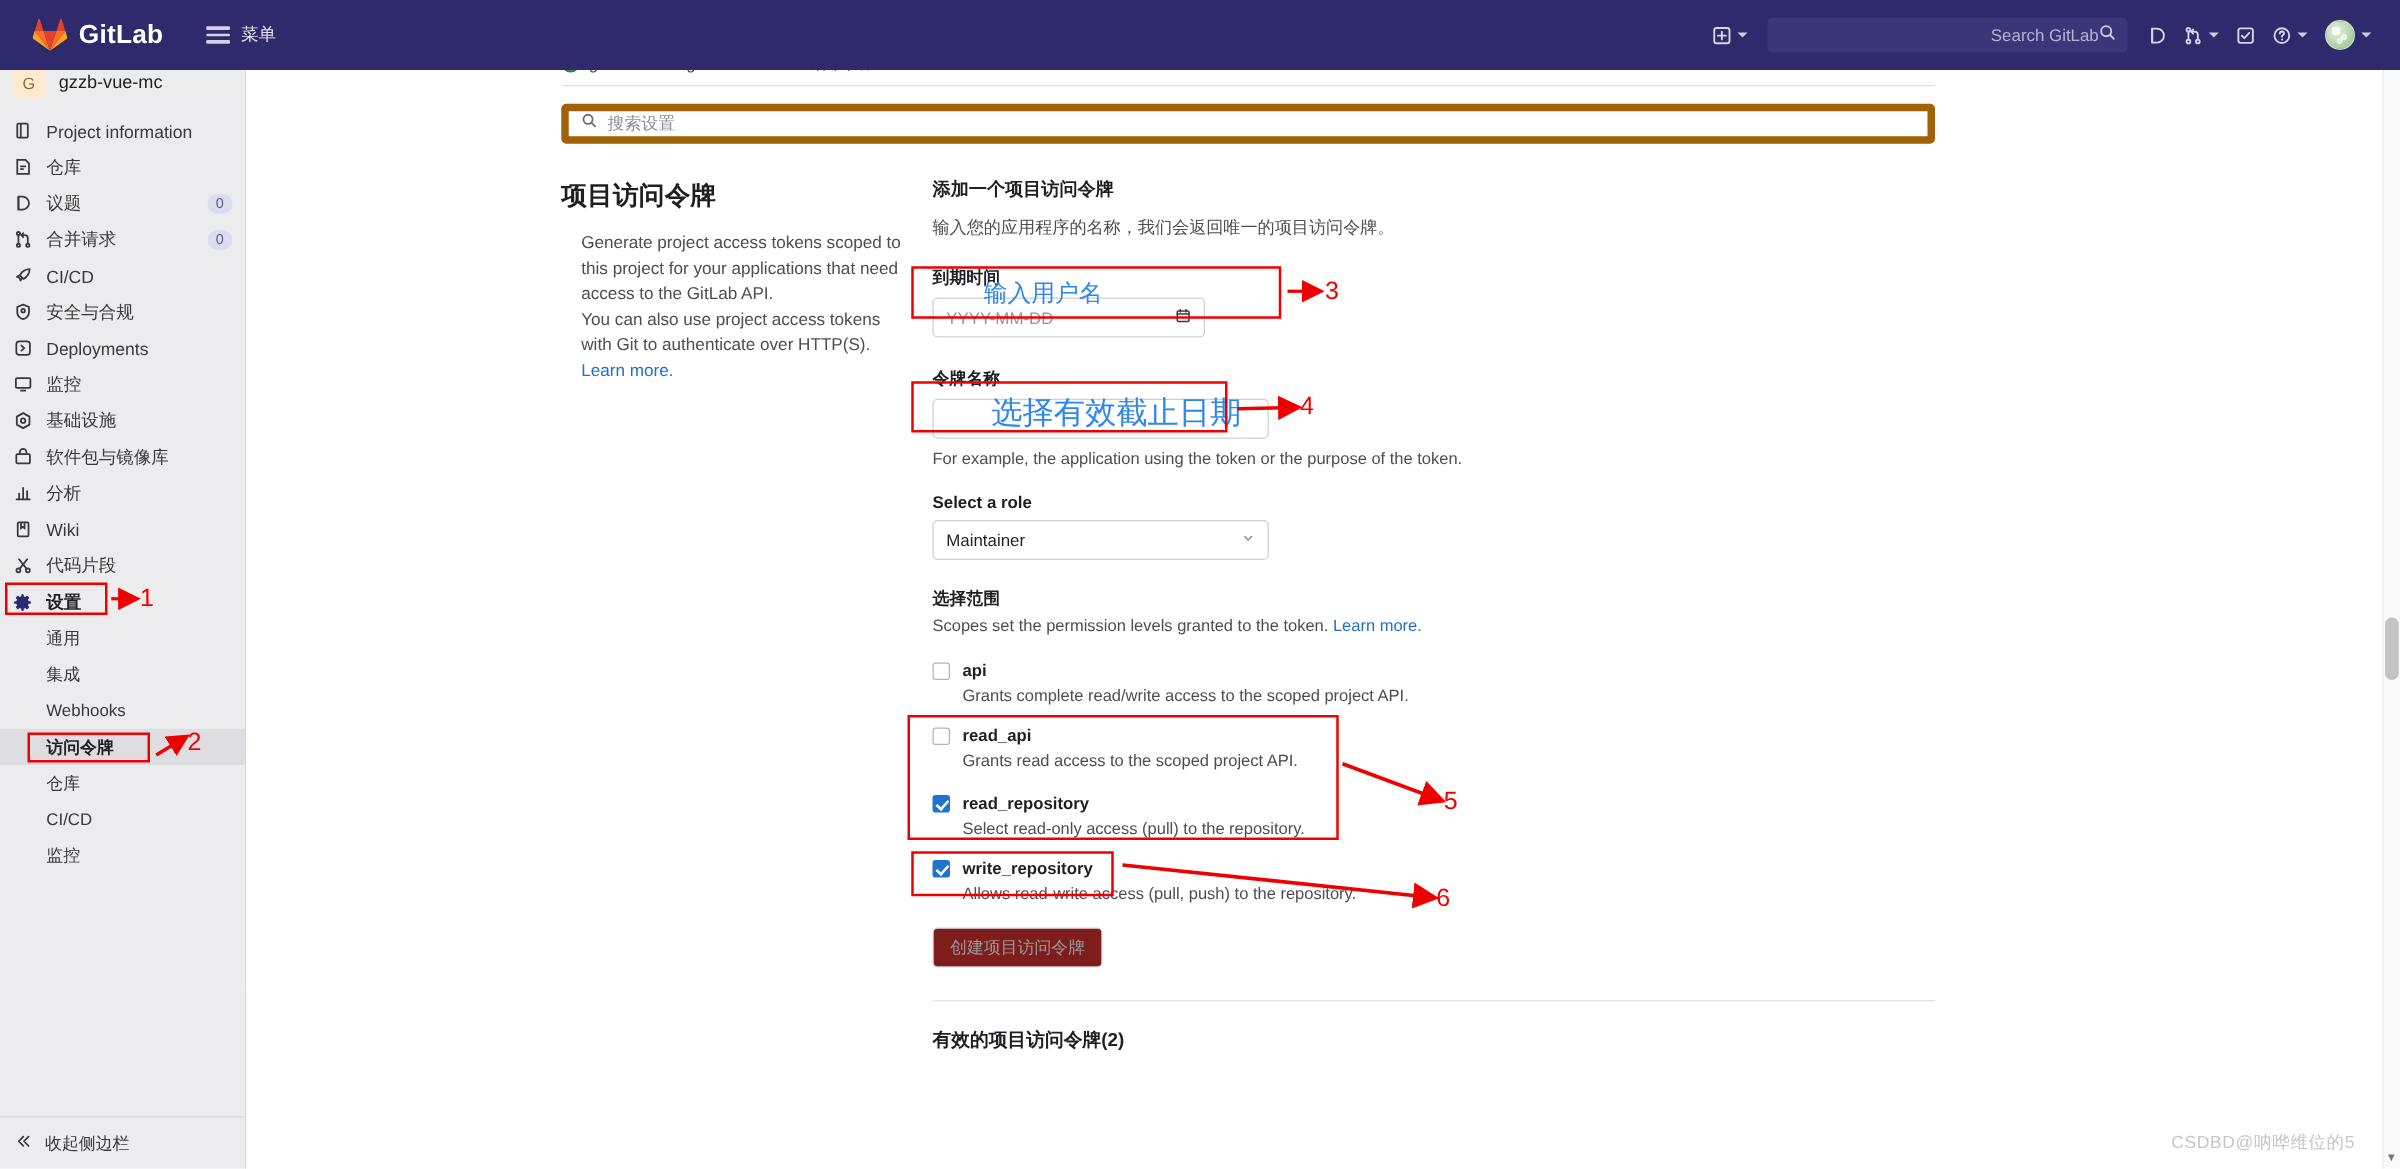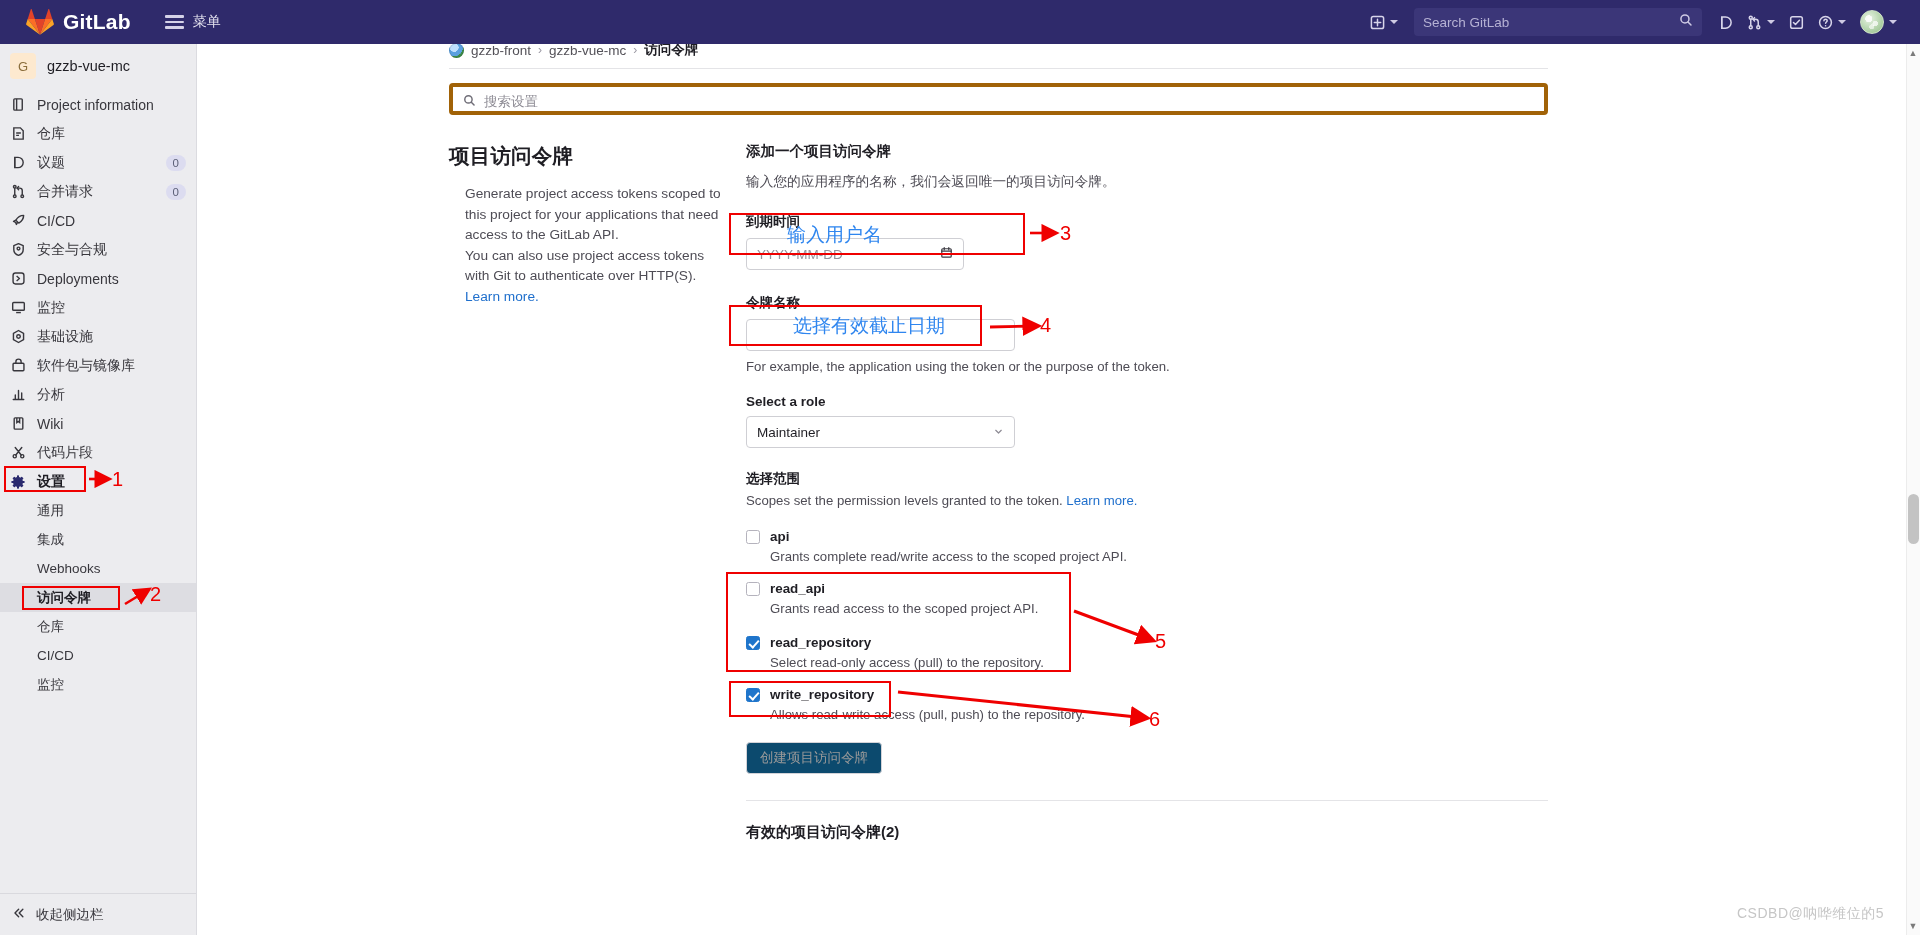--- a/index.html
+++ b/index.html
@@ -6,23 +6,23 @@
   html, body {
     width: 1920px; height: 935px;
     font-family: "Liberation Sans", "DejaVu Sans", sans-serif;
     background: #fff; overflow: hidden;
     -webkit-font-smoothing: antialiased;
   }
   .page { position: relative; width: 1920px; height: 935px; }
 
   
   .topnav {
-    position: absolute; left: 0; top: 0; width: 1920px; height: 44px;
+    position: absolute; left: 0; top: 0; width: 1920px; height: 56px;
     background: #2f2a6b; display: flex; align-items: center;
-    padding: 0 12px; z-index: 40;
+    padding: 0 12px; z-index: 40; text-align: right;
   }
   .gl-logo { width: 28px; height: 28px; margin-left: 14px; display:block; }
   .gl-brand {
     color: #fff; font-size: 21px; font-weight: 600; margin-left: 9px;
     letter-spacing: .2px;
   }
   .hamburger-wrap { display: flex; align-items: center; margin-left: 34px; cursor: pointer; }
   .hamburger { width: 19px; display: flex; flex-direction: column; gap: 3px; }
   .hamburger i { display: block; height: 2.5px; background: #d5d2e8; border-radius: 1px; }
   .menu-label { color: #e6e4f1; font-size: 14px; margin-left: 9px; }
@@ -97,22 +97,22 @@
     box-shadow: inset 0 0 0 1px rgba(0,0,0,.12);
   }
   .crumbs a { color: #535158; text-decoration: none; cursor: pointer; }
   .crumbs .sep { color: #9a98a3; font-size: 12px; }
   .crumbs .cur { color: #1f1e24; font-weight: 700; }
 
   .content { padding-left: 252px; padding-right: 372px; }
   .hr-line { height: 1px; background: #e4e4e7; margin-bottom: 14px; }
 
   .setting-search {
-    height: 32px; border: 4px solid #a16207; border-radius: 4px;
-    display: flex; align-items: flex-end; gap: 8px; padding: 0 10px; cursor: text;
+    height: 32px; border: 6px solid #a16207; border-radius: 4px;
+    display: flex; align-items: center; gap: 8px; padding: 0 10px; cursor: text;
   }
   .setting-search .ph { color: #8d8b94; font-size: 13.5px; }
 
   .cols { display: flex; margin-top: 27px; }
   .col-left { width: 297px; flex: 0 0 297px; padding-right: 24px; }
   .col-right { flex: 1; }
 
   .sec-title { font-size: 20.5px; font-weight: 700; color: #1f1e24; margin-bottom: 14px; letter-spacing: .2px; }
   .sec-desc { font-size: 13.7px; line-height: 20.5px; color: #4e4c55; }
   .sec-desc p { margin-bottom: 0; margin-left: 16px; }
@@ -146,21 +146,21 @@
   .cb.on::after {
     content: ""; position: absolute; left: 4px; top: 1px; width: 4px; height: 8px;
     border: solid #fff; border-width: 0 2px 2px 0; transform: rotate(42deg);
   }
   .scope-name { font-size: 13.4px; font-weight: 700; color: #1f1e24; line-height: 17px; }
   .scope-desc { font-size: 13.2px; color: #4e4c55; margin-top: 3px; margin-left: 24px; line-height: 18px; }
 
   .btn-create {
     display: inline-flex; align-items: center; justify-content: center;
     height: 32px; padding: 0 13px; border: 1px solid #d3d3d8; border-radius: 4px;
-    background: #0c4a6e; color: #999;  font-size: 13.5px; cursor: not-allowed; font-family: Liberation Serif, serif;
+    background: #7f1d1d; color: #999;  font-size: 13.5px; cursor: not-allowed; font-family: Liberation Serif, serif;
   }
   .footer-title { font-size: 15px; font-weight: 700; color: #1f1e24; }
 
   
   .anno { position: absolute; z-index: 60; pointer-events: none; }
   .abox { position: absolute; border: 2.5px solid #ef0000; z-index: 60; pointer-events: none; }
   .anum {
     position: absolute; color: #ef0000; font-size: 20px; font-weight: 400;
     font-family: "Liberation Sans", sans-serif; z-index: 61; pointer-events: none;
   }
@@ -587,21 +587,21 @@
           </div>
 
           <div class="hr-line" style="margin-top:26px;margin-bottom:22px;"></div>
           <div class="footer-title">有效的项目访问令牌(2)</div>
         </div>
       </div>
     </div>
   </div>
 
   <div class="ovl-blue" style="left:787px; top:222px; font-size:19px;">输入用户名</div>
-  <div class="ovl-blue" style="left:793px; top:313px; font-size:19px;">选择有效截止日期</div>
+  <div class="ovl-blue" style="left:793px; top:313px; font-size:25px;">选择有效截止日期</div>
 
   <div class="abox" style="left:4px;  top:466px; width:82px;  height:26px;"></div>
   <div class="abox" style="left:22px; top:586px; width:98px;  height:24px;"></div>
   <div class="abox" style="left:729px;top:213px; width:296px; height:42px;"></div>
   <div class="abox" style="left:729px;top:305px; width:253px; height:41px;"></div>
   <div class="abox" style="left:726px;top:572px; width:345px; height:100px;"></div>
   <div class="abox" style="left:729px;top:681px; width:162px; height:36px;"></div>
 
   <svg class="anno" style="left:0;top:0;width:1920px;height:935px;">
 

